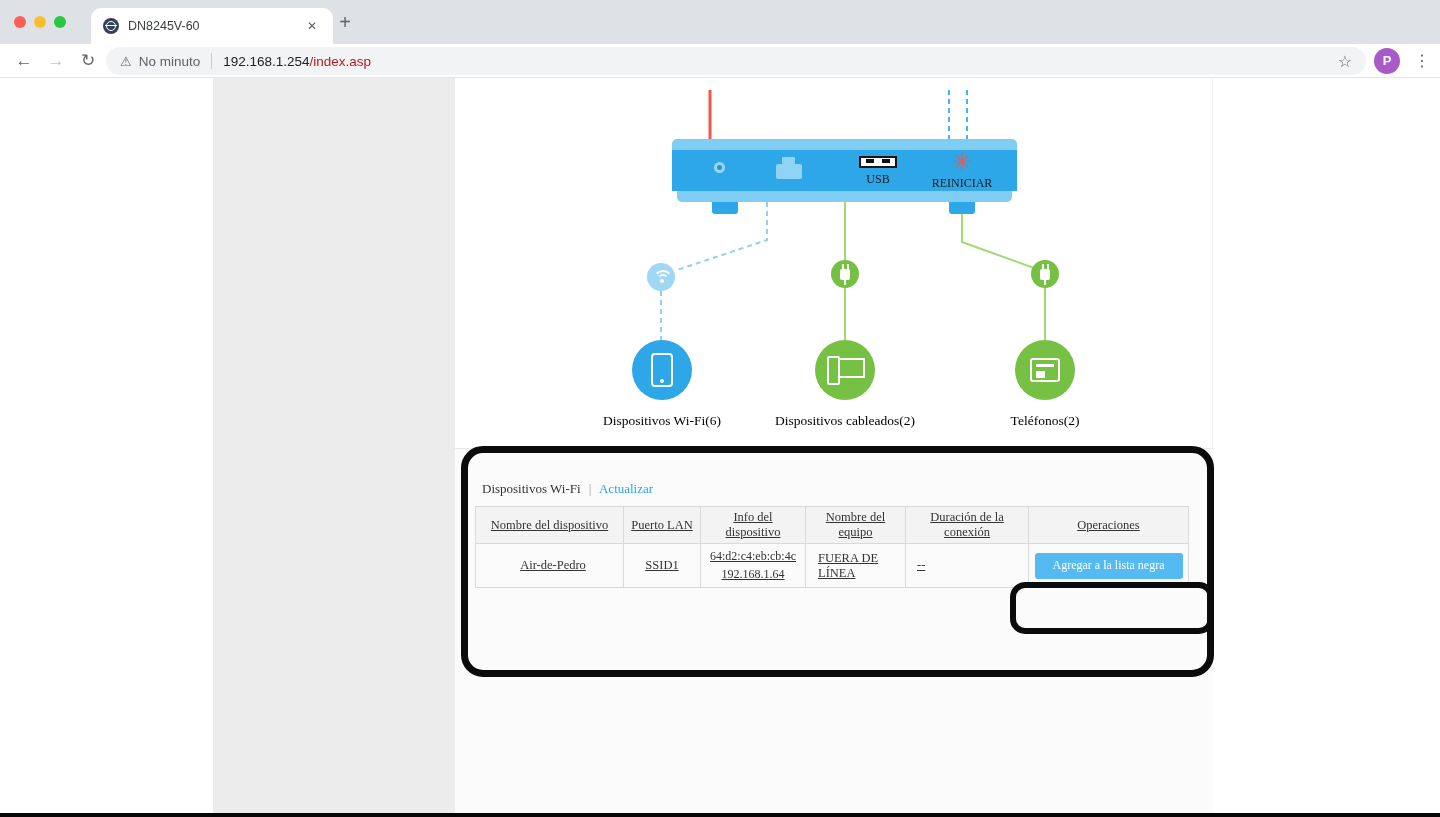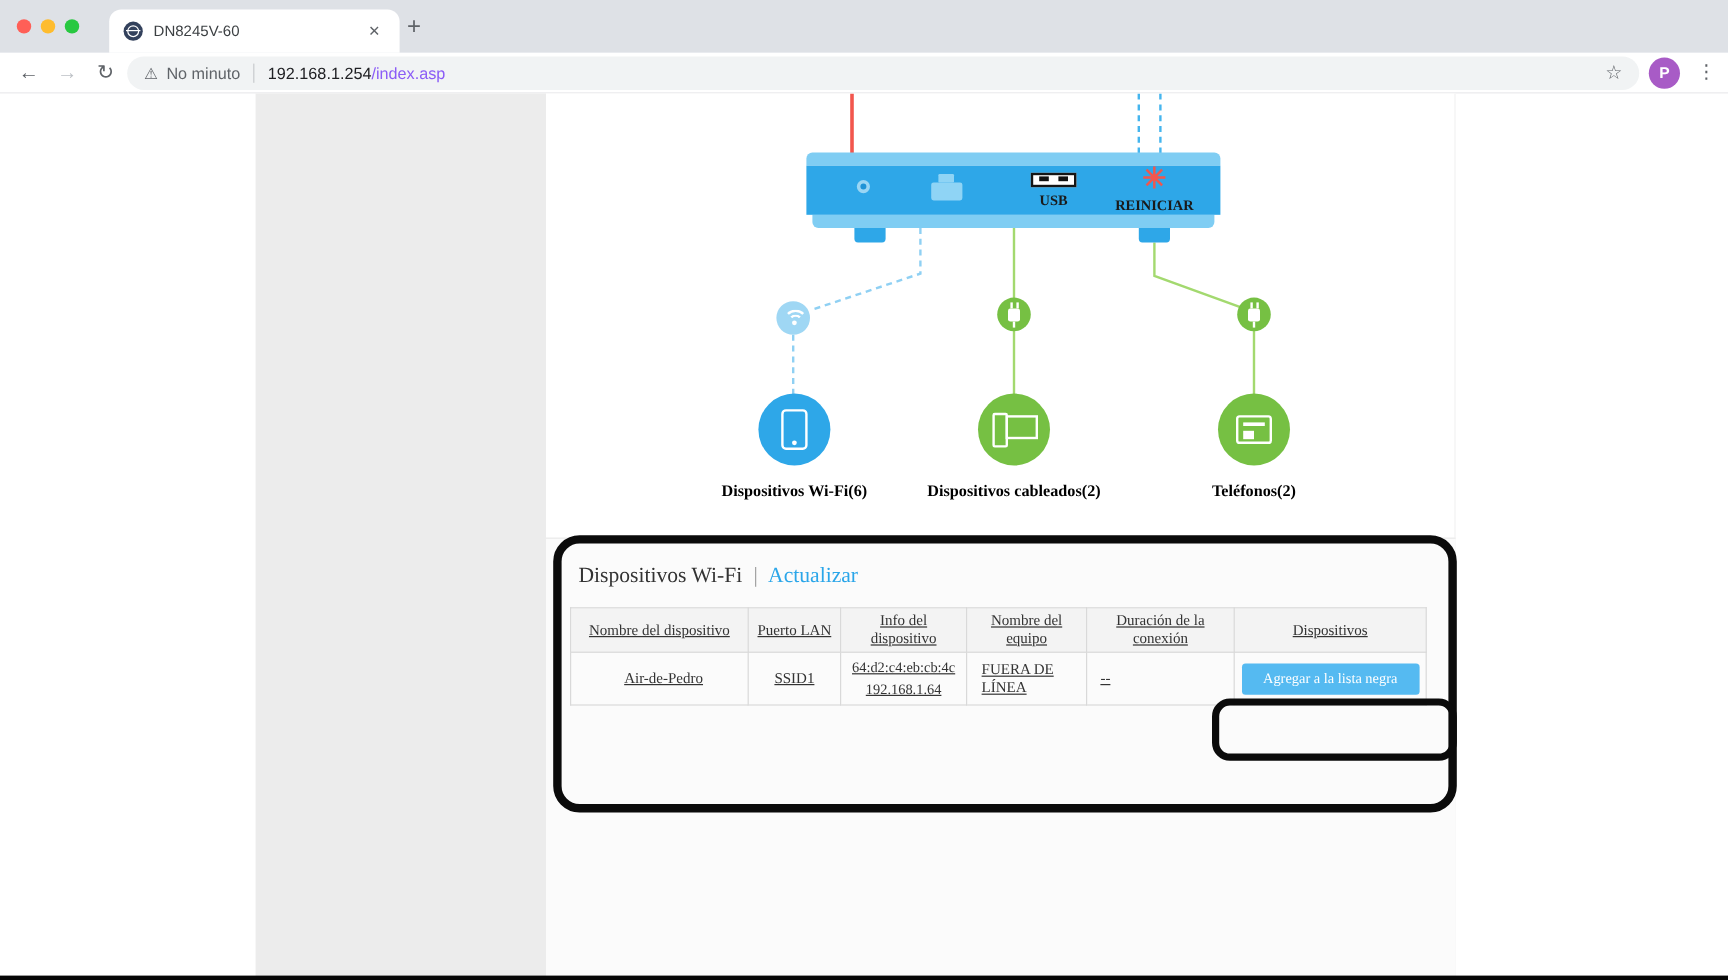--- a/index.html
+++ b/index.html
@@ -20,32 +20,32 @@
   .newtab { position:absolute; left:332px; top:9px; width:26px; height:26px; font-size:20px; line-height:26px; text-align:center; color:#5F6368; cursor:pointer; }
 
   .toolbar { position:absolute; top:44px; left:0; width:1440px; height:34px; background:#fff; border-bottom:1px solid #E4E5E8; }
   .nav-icon { position:absolute; top:5px; width:24px; height:24px; font-size:17px; line-height:24px; text-align:center; color:#5F6368; cursor:pointer; }
   .nav-back{left:12px;} .nav-fwd{left:44px; color:#BDC1C6;} .nav-reload{left:76px;}
   .omnibox { position:absolute; left:106px; top:3px; width:1260px; height:28px; background:#F1F3F4; border-radius:14px; display:flex; align-items:center; padding:0 14px; font-size:13.5px; color:#5F6368; }
   .warn { margin-right:7px; font-size:13px; }
   .nosec { margin-right:11px; }
   .divider { width:1px; height:16px; background:#C8CACE; margin-right:11px; }
   .url-host { color:#202124; }
-  .url-path { color:#8b5cf6; }
+  .url-path { color:#b91c1c; }
   .star { margin-left:auto; font-size:16px; color:#5F6368; cursor:pointer; }
   .avatar { position:absolute; left:1374px; top:4px; width:26px; height:26px; border-radius:50%; background:#A85BC6; color:#fff; font-weight:bold; font-size:13px; line-height:26px; text-align:center; cursor:pointer; }
   .menu-dots { position:absolute; left:1410px; top:5px; width:24px; height:24px; font-size:16px; line-height:24px; text-align:center; color:#5F6368; cursor:pointer; }
 
   
   .page { position:absolute; top:78px; left:0; width:1440px; height:739px; background:#fff; font-family:"Liberation Serif",serif; }
   .sidebar-strip { position:absolute; left:213px; top:0; width:242px; height:739px; background:#ECECEC; }
   .content { position:absolute; left:455px; top:0; width:758px; height:739px; background:#fff; border-right:1px solid #F2F2F2; }
 
   
-  .diagram { position:absolute; left:0; top:0; width:758px; height:370px;font-weight:bold; }
+  .diagram { position:absolute; left:0; top:12px; width:758px; height:370px; }
   .lines { position:absolute; left:0; top:0; }
 
   .router { position:absolute; left:217px; top:49px; width:345px; height:63px; }
   .band-top { height:11px; background:#7FCDF3; border-radius:5px 5px 0 0; }
   .router-body { height:41px; background:#2EA7E8; position:relative; }
   .band-bottom { height:11px; margin:0 5px; background:#7FCDF3; border-radius:0 0 5px 5px; }
   .foot { position:absolute; top:63px; width:26px; height:12px; background:#2EA7E8; border-radius:0 0 3px 3px; }
   .foot-left{left:40px;} .foot-right{left:277px;}
   .port-icon { position:absolute; left:42px; top:12px; width:11px; height:11px; border-radius:50%; background:#1F93D6; border:3px solid #9AD6F4; }
   .lan-icon { position:absolute; left:104px; top:14px; width:26px; height:15px; background:#8FD4F5; border-radius:2px; }
@@ -85,21 +85,21 @@
   .g-plug { width:10px; height:11px; background:#fff; border-radius:2px; position:relative; }
   .g-plug::before { content:""; position:absolute; top:-5px; left:2px; width:2px; height:5px; background:#fff; box-shadow:5px 0 0 #fff; }
   .g-plug::after { content:""; position:absolute; bottom:-5px; left:4px; width:2px; height:5px; background:#fff; }
   .g-wifi { position:relative; width:18px; height:15px; }
   .g-wifi::before { content:""; position:absolute; left:1px; top:0; width:16px; height:16px; border:2px solid; border-color:#fff transparent transparent transparent; border-radius:50%; }
   .g-wifi::after { content:""; position:absolute; left:5px; top:4px; width:8px; height:8px; border:2px solid; border-color:#fff transparent transparent transparent; border-radius:50%; }
   .g-wifi .dot { position:absolute; left:8px; top:9px; width:4px; height:4px; border-radius:50%; background:#fff; }
 
   
   .panel { position:absolute; left:0; top:370px; width:758px; height:369px; background:#FBFBFB; border-top:1px solid #E9E9E9; }
-  .panel-title { position:absolute; left:27px; top:20px; font-size:18px; color:#333; }
+  .panel-title { position:absolute; left:27px; top:32px; font-size:13px; color:#333; }
   .panel-title .sep { color:#999; margin:0 5px; }
   .refresh { color:#2BA6E9; text-decoration:none; cursor:pointer; }
 
   .dev-table { position:absolute; left:20px; top:57px; width:713px; border-collapse:collapse; table-layout:fixed; font-size:12.5px; color:#333; background:#FBFBFB; font-family:"Liberation Serif",serif;text-decoration:underline; }
   .dev-table th, .dev-table td { border:1px solid #D9D9D9; font-weight:normal; text-align:center; padding:0 5px; }
   .dev-table th { height:37px; background:#F3F3F3; }
   .dev-table td { height:44px; }
   .c-name { text-align:left; padding-left:12px !important; }
   .c-status { text-align:left !important; padding-left:12px !important; }
   .c-dur { text-align:left !important; padding-left:11px !important; }
@@ -225,21 +225,21 @@
               <col style="width:123px">
               <col style="width:160px">
           </colgroup>
           <thead>
             <tr>
               <th>Nombre del dispositivo</th>
               <th>Puerto LAN</th>
               <th>Info del dispositivo</th>
               <th>Nombre del equipo</th>
               <th>Duración de la conexión</th>
-              <th>Dispositivos</th>
+              <th>Operaciones</th>
             </tr>
           </thead>
           <tbody>
             <tr>
               <td class="c-name">Air-de-Pedro</td>
               <td>SSID1</td>
               <td class="c-info">
                 <div>64:d2:c4:eb:cb:4c</div>
                 <div>192.168.1.64</div>
               </td>

